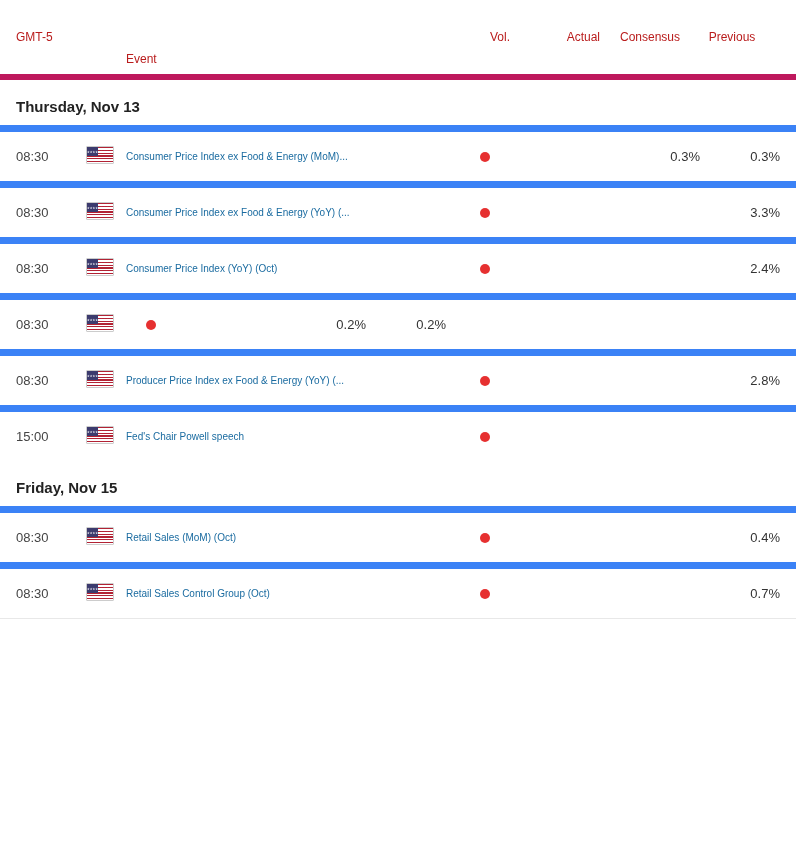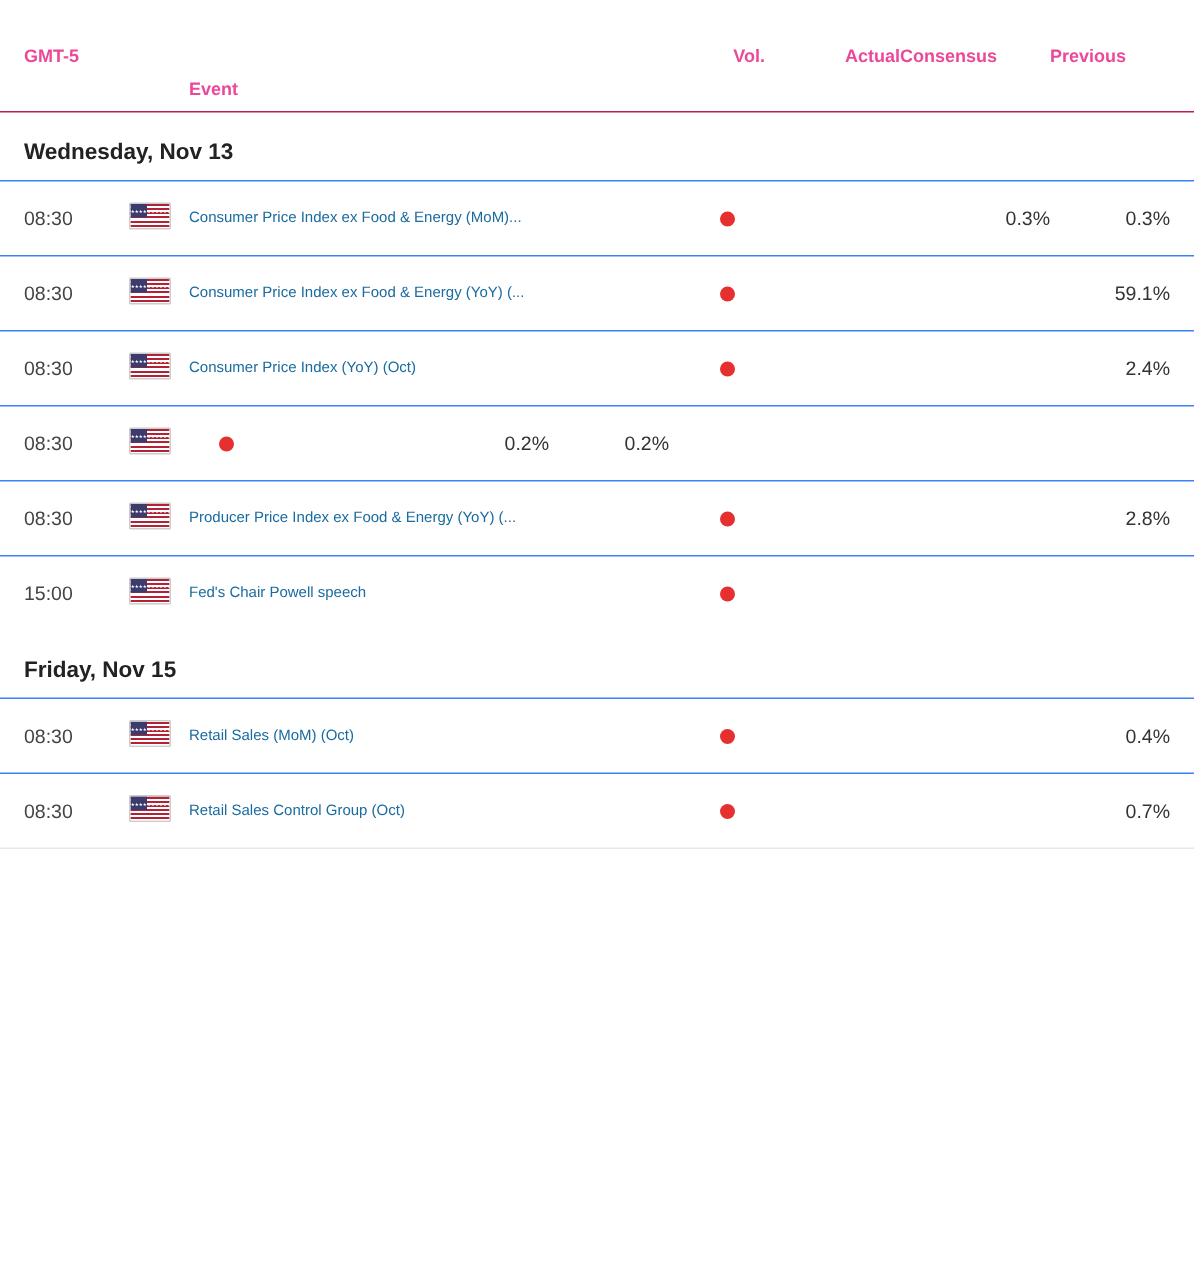--- a/index.html
+++ b/index.html
@@ -7,45 +7,45 @@
       font-family: Arial, sans-serif;
       font-size: 13px;
       color: #333;
       background: #fff;
       width: 796px;
     }
     .header-row {
       display: flex;
       align-items: center;
       padding: 8px 16px;
-      border-bottom: 1px solid #be185d;
-      color: #ec4899;
+      border-bottom: 6px solid #be185d;
+      color: #b91c1c;
       font-size: 12px;
-      font-weight: 700;
+      font-weight: 400;
     }
     .col-time { width: 70px; flex-shrink: 0; }
     .col-flag { width: 40px; flex-shrink: 0; }
     .col-event { flex: 1; margin-top: 44px; }
     .col-vol { width: 50px; flex-shrink: 0; text-align: right; }
     .col-actual { width: 90px; flex-shrink: 0; text-align: right; }
-    .col-consensus { width: 100px; flex-shrink: 0; text-align: left; }
-    .col-previous { width: 80px; flex-shrink: 0; text-align: left; padding-right: 16px; }
+    .col-consensus { width: 100px; flex-shrink: 0; text-align: center; }
+    .col-previous { width: 80px; flex-shrink: 0; text-align: center; padding-right: 16px; }
 
     .section-header {
       padding: 18px 16px 10px 16px;
       font-size: 15px;
       font-weight: 700;
       color: #222;
     }
 
     .event-row {
       display: flex;
       align-items: center;
       padding: 14px 16px;
-      border-top: 1px solid #3b82f6;
+      border-top: 7px solid #3b82f6;
     }
     .event-row:last-child {
       border-bottom: 1px solid #e8e8e8;
     }
 
     .time-cell {
       width: 70px;
       flex-shrink: 0;
       color: #444;
       font-size: 13px;
@@ -152,21 +152,21 @@
   <div class="col-time">GMT-5</div>
   <div class="col-flag"></div>
   <div class="col-event">Event</div>
   <div class="col-vol">Vol.</div>
   <div class="col-actual">Actual</div>
   <div class="col-consensus">Consensus</div>
   <div class="col-previous">Previous</div>
 </div>
 
 <div id="sections-container">
-    <div class="section-header">Wednesday, Nov 13</div>
+    <div class="section-header">Thursday, Nov 13</div>
     <div class="event-row">
       <div class="time-cell">08:30</div>
       <div class="flag-cell">
       <div class="us-flag">
         <div class="stripes"></div>
         <div class="canton"></div>
         <div class="stars">★★★★★★★★★★★★★★★★★★★★★★★★★★★★★★★★★★★★★★★★★★★★★★★★★★</div>
       </div>
     </div>
       <div class="event-cell">Consumer Price Index ex Food &amp; Energy (MoM)...</div>
@@ -185,21 +185,21 @@
         <div class="canton"></div>
         <div class="stars">★★★★★★★★★★★★★★★★★★★★★★★★★★★★★★★★★★★★★★★★★★★★★★★★★★</div>
       </div>
     </div>
       <div class="event-cell">Consumer Price Index ex Food &amp; Energy (YoY) (...</div>
       <div class="vol-cell">
         <span class="vol-dot"></span>
       </div>
       <div class="actual-cell"></div>
       <div class="consensus-cell"></div>
-      <div class="previous-cell">59.1%</div>
+      <div class="previous-cell">3.3%</div>
     </div>
     <div class="event-row">
       <div class="time-cell">08:30</div>
       <div class="flag-cell">
       <div class="us-flag">
         <div class="stripes"></div>
         <div class="canton"></div>
         <div class="stars">★★★★★★★★★★★★★★★★★★★★★★★★★★★★★★★★★★★★★★★★★★★★★★★★★★</div>
       </div>
     </div>

